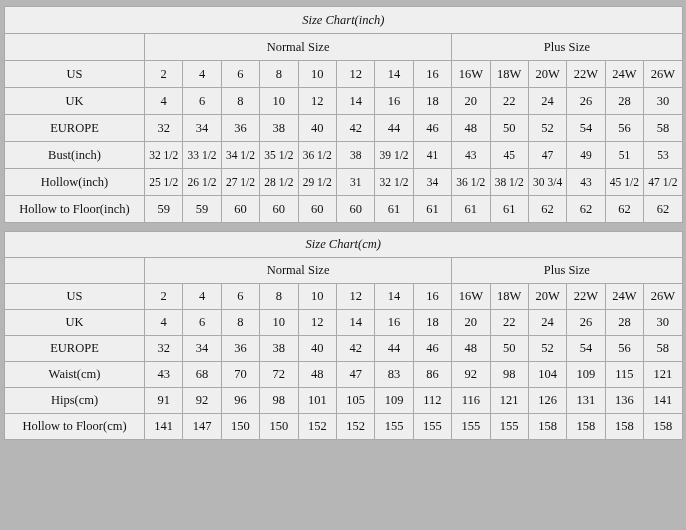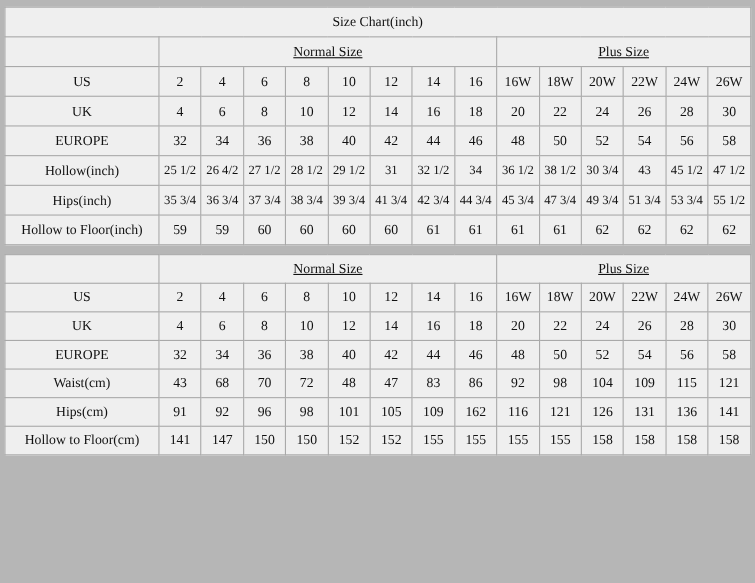--- a/index.html
+++ b/index.html
@@ -37,25 +37,25 @@
     font-size: 12.5px;
     color: #111;
     padding: 2px 1px;
     background: #efefef;
   }
   td.title {
     font-size: 15px;
     padding: 4px 0 3px 0;
     background: #efefef;
     border-bottom: 1px solid #a9a9a9;
+    font-style: italic;
   }
   td.group {
     font-size: 15px;
     padding: 3px 0 3px 0;
-    text-decoration: underline;
   }
   td.rowlabel {
     font-size: 14px;
     padding: 4px 2px;
   }
   td.blank {
     background: #efefef;
   }
   .chart1 td.rowlabel { height: 22px; }
   .chart1 td { height: 22px; }
@@ -126,52 +126,52 @@
         <td class="val">44</td>
         <td class="val">46</td>
         <td class="val">48</td>
         <td class="val">50</td>
         <td class="val">52</td>
         <td class="val">54</td>
         <td class="val">56</td>
         <td class="val">58</td>
       </tr>
       <tr>
+        <td class="rowlabel">Bust(inch)</td>
+        <td class="val small">32 1/2</td>
+        <td class="val small">33 1/2</td>
+        <td class="val small">34 1/2</td>
+        <td class="val small">35 1/2</td>
+        <td class="val small">36 1/2</td>
+        <td class="val small">38</td>
+        <td class="val small">39 1/2</td>
+        <td class="val small">41</td>
+        <td class="val small">43</td>
+        <td class="val small">45</td>
+        <td class="val small">47</td>
+        <td class="val small">49</td>
+        <td class="val small">51</td>
+        <td class="val small">53</td>
+      </tr>
+      <tr>
         <td class="rowlabel">Hollow(inch)</td>
         <td class="val small">25 1/2</td>
-        <td class="val small">26 4/2</td>
+        <td class="val small">26 1/2</td>
         <td class="val small">27 1/2</td>
         <td class="val small">28 1/2</td>
         <td class="val small">29 1/2</td>
         <td class="val small">31</td>
         <td class="val small">32 1/2</td>
         <td class="val small">34</td>
         <td class="val small">36 1/2</td>
         <td class="val small">38 1/2</td>
         <td class="val small">30 3/4</td>
         <td class="val small">43</td>
         <td class="val small">45 1/2</td>
         <td class="val small">47 1/2</td>
-      </tr>
-      <tr>
-        <td class="rowlabel">Hips(inch)</td>
-        <td class="val small">35 3/4</td>
-        <td class="val small">36 3/4</td>
-        <td class="val small">37 3/4</td>
-        <td class="val small">38 3/4</td>
-        <td class="val small">39 3/4</td>
-        <td class="val small">41 3/4</td>
-        <td class="val small">42 3/4</td>
-        <td class="val small">44 3/4</td>
-        <td class="val small">45 3/4</td>
-        <td class="val small">47 3/4</td>
-        <td class="val small">49 3/4</td>
-        <td class="val small">51 3/4</td>
-        <td class="val small">53 3/4</td>
-        <td class="val small">55 1/2</td>
       </tr>
       <tr>
         <td class="rowlabel">Hollow to Floor(inch)</td>
         <td class="val">59</td>
         <td class="val">59</td>
         <td class="val">60</td>
         <td class="val">60</td>
         <td class="val">60</td>
         <td class="val">60</td>
         <td class="val">61</td>
@@ -186,20 +186,23 @@
     </tbody>
   </table>
 
   <table class="chart chart2">
     <colgroup>
       <col style="width:140px">
       <col span="14" style="width:38.4px">
     </colgroup>
     <tbody>
       <tr>
+        <td class="title" colspan="15">Size Chart(cm)</td>
+      </tr>
+      <tr>
         <td class="blank"></td>
         <td class="group" colspan="8">Normal Size</td>
         <td class="group" colspan="6">Plus Size</td>
       </tr>
       <tr>
         <td class="rowlabel">US</td>
         <td class="val">2</td>
         <td class="val">4</td>
         <td class="val">6</td>
         <td class="val">8</td>
@@ -267,21 +270,21 @@
       </tr>
       <tr>
         <td class="rowlabel">Hips(cm)</td>
         <td class="val">91</td>
         <td class="val">92</td>
         <td class="val">96</td>
         <td class="val">98</td>
         <td class="val">101</td>
         <td class="val">105</td>
         <td class="val">109</td>
-        <td class="val">162</td>
+        <td class="val">112</td>
         <td class="val">116</td>
         <td class="val">121</td>
         <td class="val">126</td>
         <td class="val">131</td>
         <td class="val">136</td>
         <td class="val">141</td>
       </tr>
       <tr>
         <td class="rowlabel">Hollow to Floor(cm)</td>
         <td class="val">141</td>

